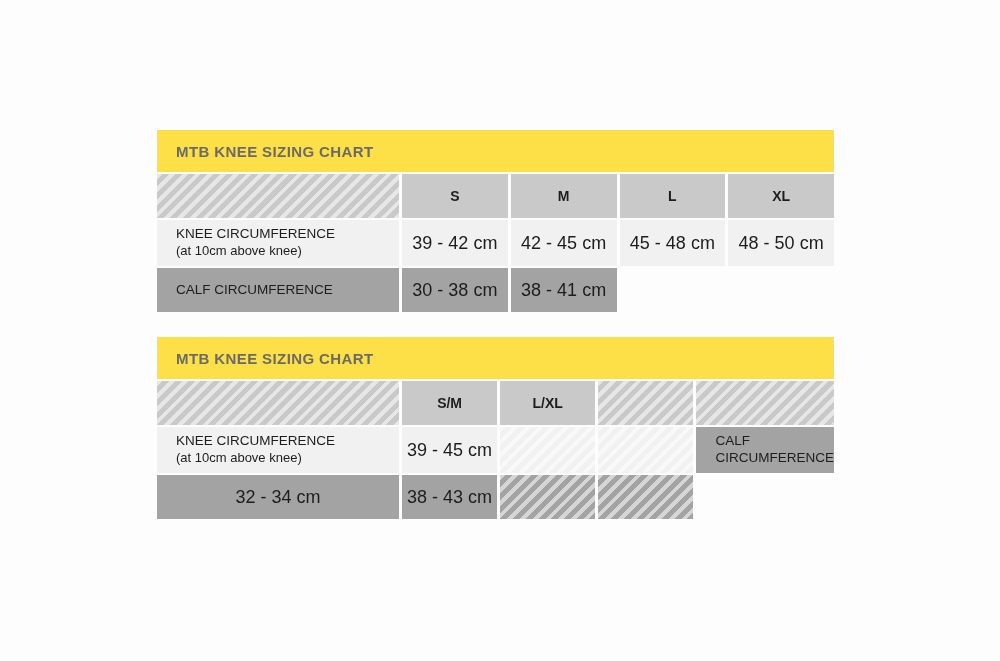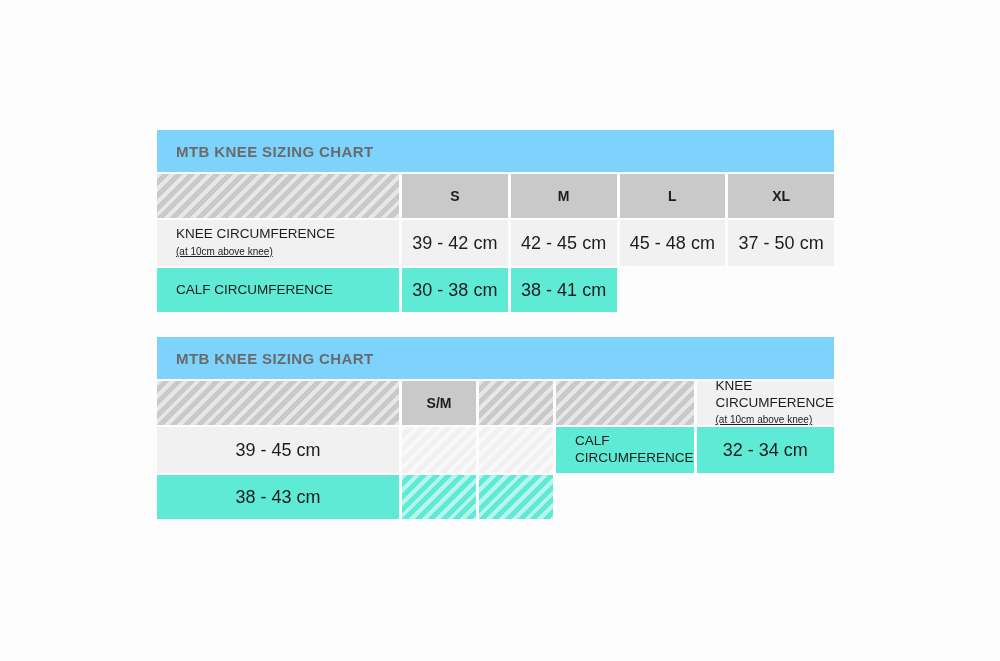--- a/index.html
+++ b/index.html
@@ -34,45 +34,44 @@
   }
   .sizing-table + .sizing-table {
     margin-top: 25px;
   }
   .cell {
     display: flex;
     align-items: center;
   }
   .title-bar {
     grid-column: 1 / -1;
-    background: #7dd3fc;
+    background: #fde047;
     color: #6a6a6a;
     font-size: 15px;
     font-weight: 700;
     letter-spacing: 0.4px;
     padding-left: 19px;
   }
   .head-gray {
     background: #c9c9c9;
     justify-content: center;
     font-size: 14px;
     font-weight: 700;
     color: #1d1d1d;
   }
   .row-label {
     padding-left: 19px;
     font-size: 13.5px;
     line-height: 1.25;
   }
   .row-label .sub {
-    font-size: 10px;
-    text-decoration: underline;
+    font-size: 13px;
   }
   .bg-light { background: #f1f1f1; }
-  .bg-gray  { background: #5eead4; }
+  .bg-gray  { background: #a3a3a3; }
   .value-cell {
     justify-content: center;
     font-size: 18px;
   }
   .hatch {
     background-image: repeating-linear-gradient(
       135deg,
       rgba(255, 255, 255, 0.55) 0px,
       rgba(255, 255, 255, 0.55) 4px,
       rgba(0, 0, 0, 0.0) 4px,
@@ -98,34 +97,35 @@
 
       <div class="cell row-label bg-light">
         <span class="label-lines">
           <span>KNEE CIRCUMFERENCE</span><br>
           <span class="sub">(at 10cm above knee)</span>
         </span>
       </div>
       <div class="cell value-cell bg-light">39 - 42 cm</div>
       <div class="cell value-cell bg-light">42 - 45 cm</div>
       <div class="cell value-cell bg-light">45 - 48 cm</div>
-      <div class="cell value-cell bg-light">37 - 50 cm</div>
+      <div class="cell value-cell bg-light">48 - 50 cm</div>
 
       <div class="cell row-label bg-gray">
         <span>CALF CIRCUMFERENCE</span>
       </div>
       <div class="cell value-cell bg-gray">30 - 38 cm</div>
       <div class="cell value-cell bg-gray">38 - 41 cm</div>
     </div>
 
     <div class="sizing-table">
       <div class="cell title-bar">MTB KNEE SIZING CHART</div>
 
       <div class="cell head-gray hatch"></div>
       <div class="cell head-gray">S/M</div>
+      <div class="cell head-gray">L/XL</div>
       <div class="cell head-gray hatch"></div>
       <div class="cell head-gray hatch"></div>
 
       <div class="cell row-label bg-light">
         <span class="label-lines">
           <span>KNEE CIRCUMFERENCE</span><br>
           <span class="sub">(at 10cm above knee)</span>
         </span>
       </div>
       <div class="cell value-cell bg-light">39 - 45 cm</div>

